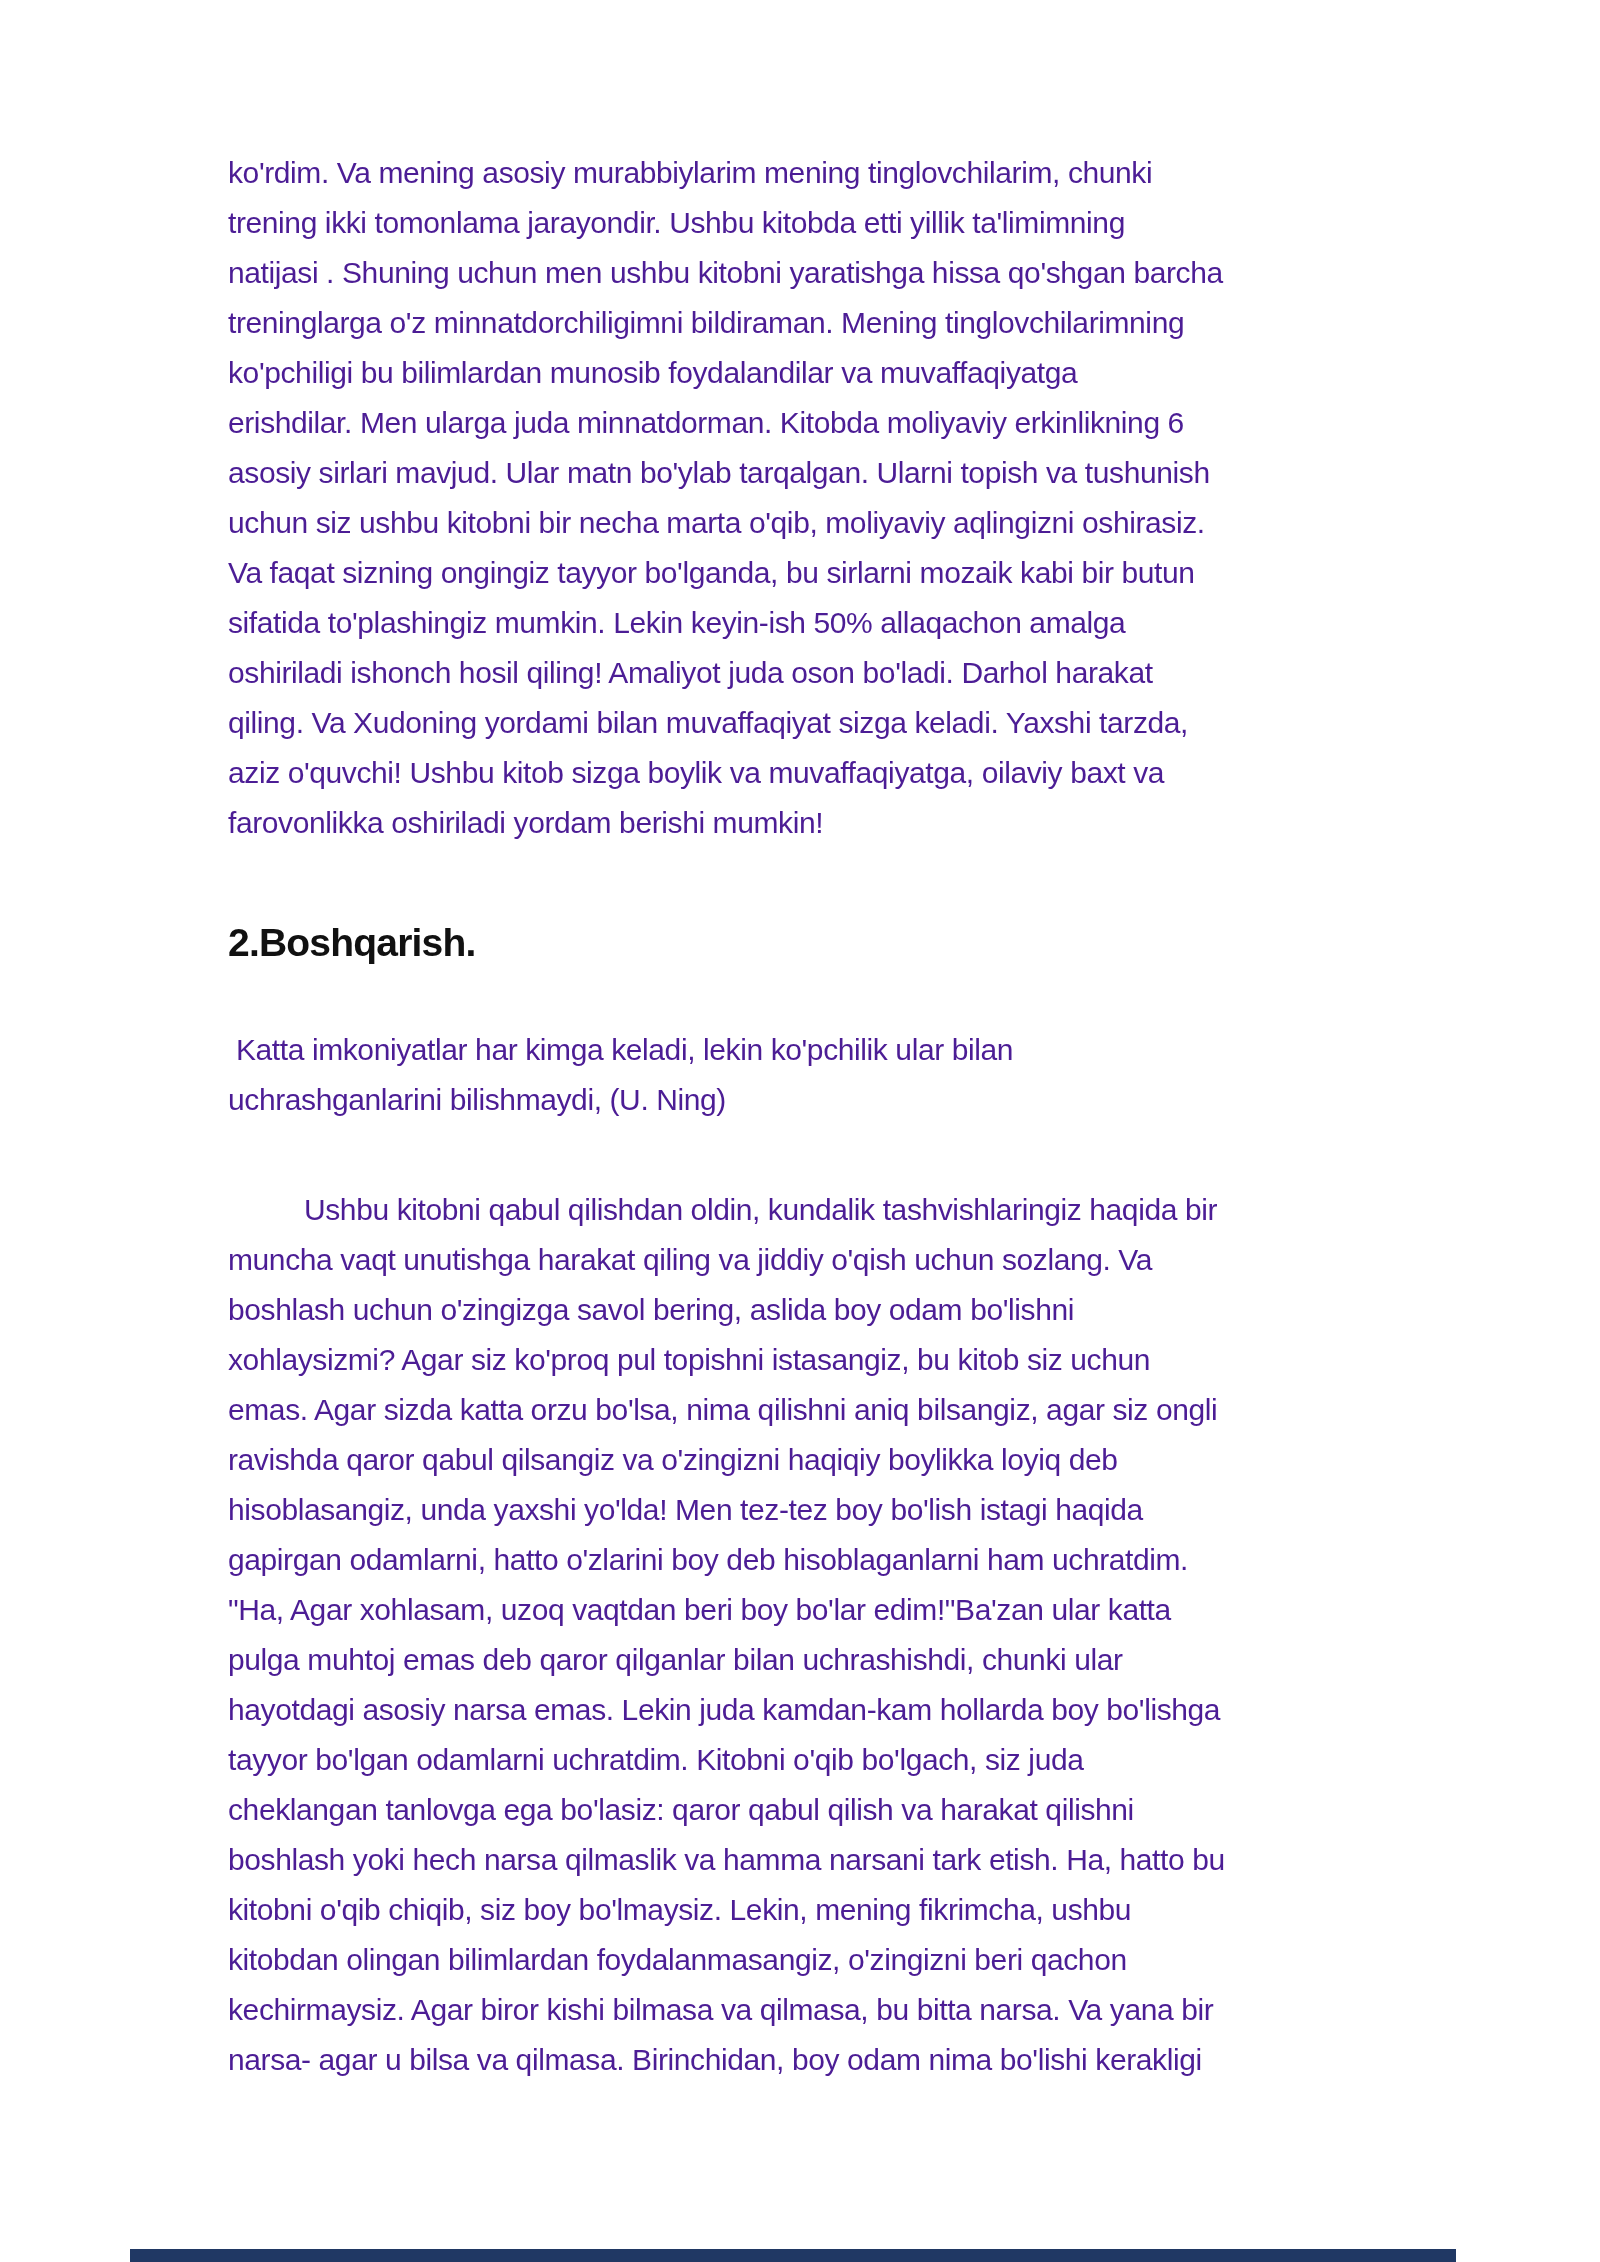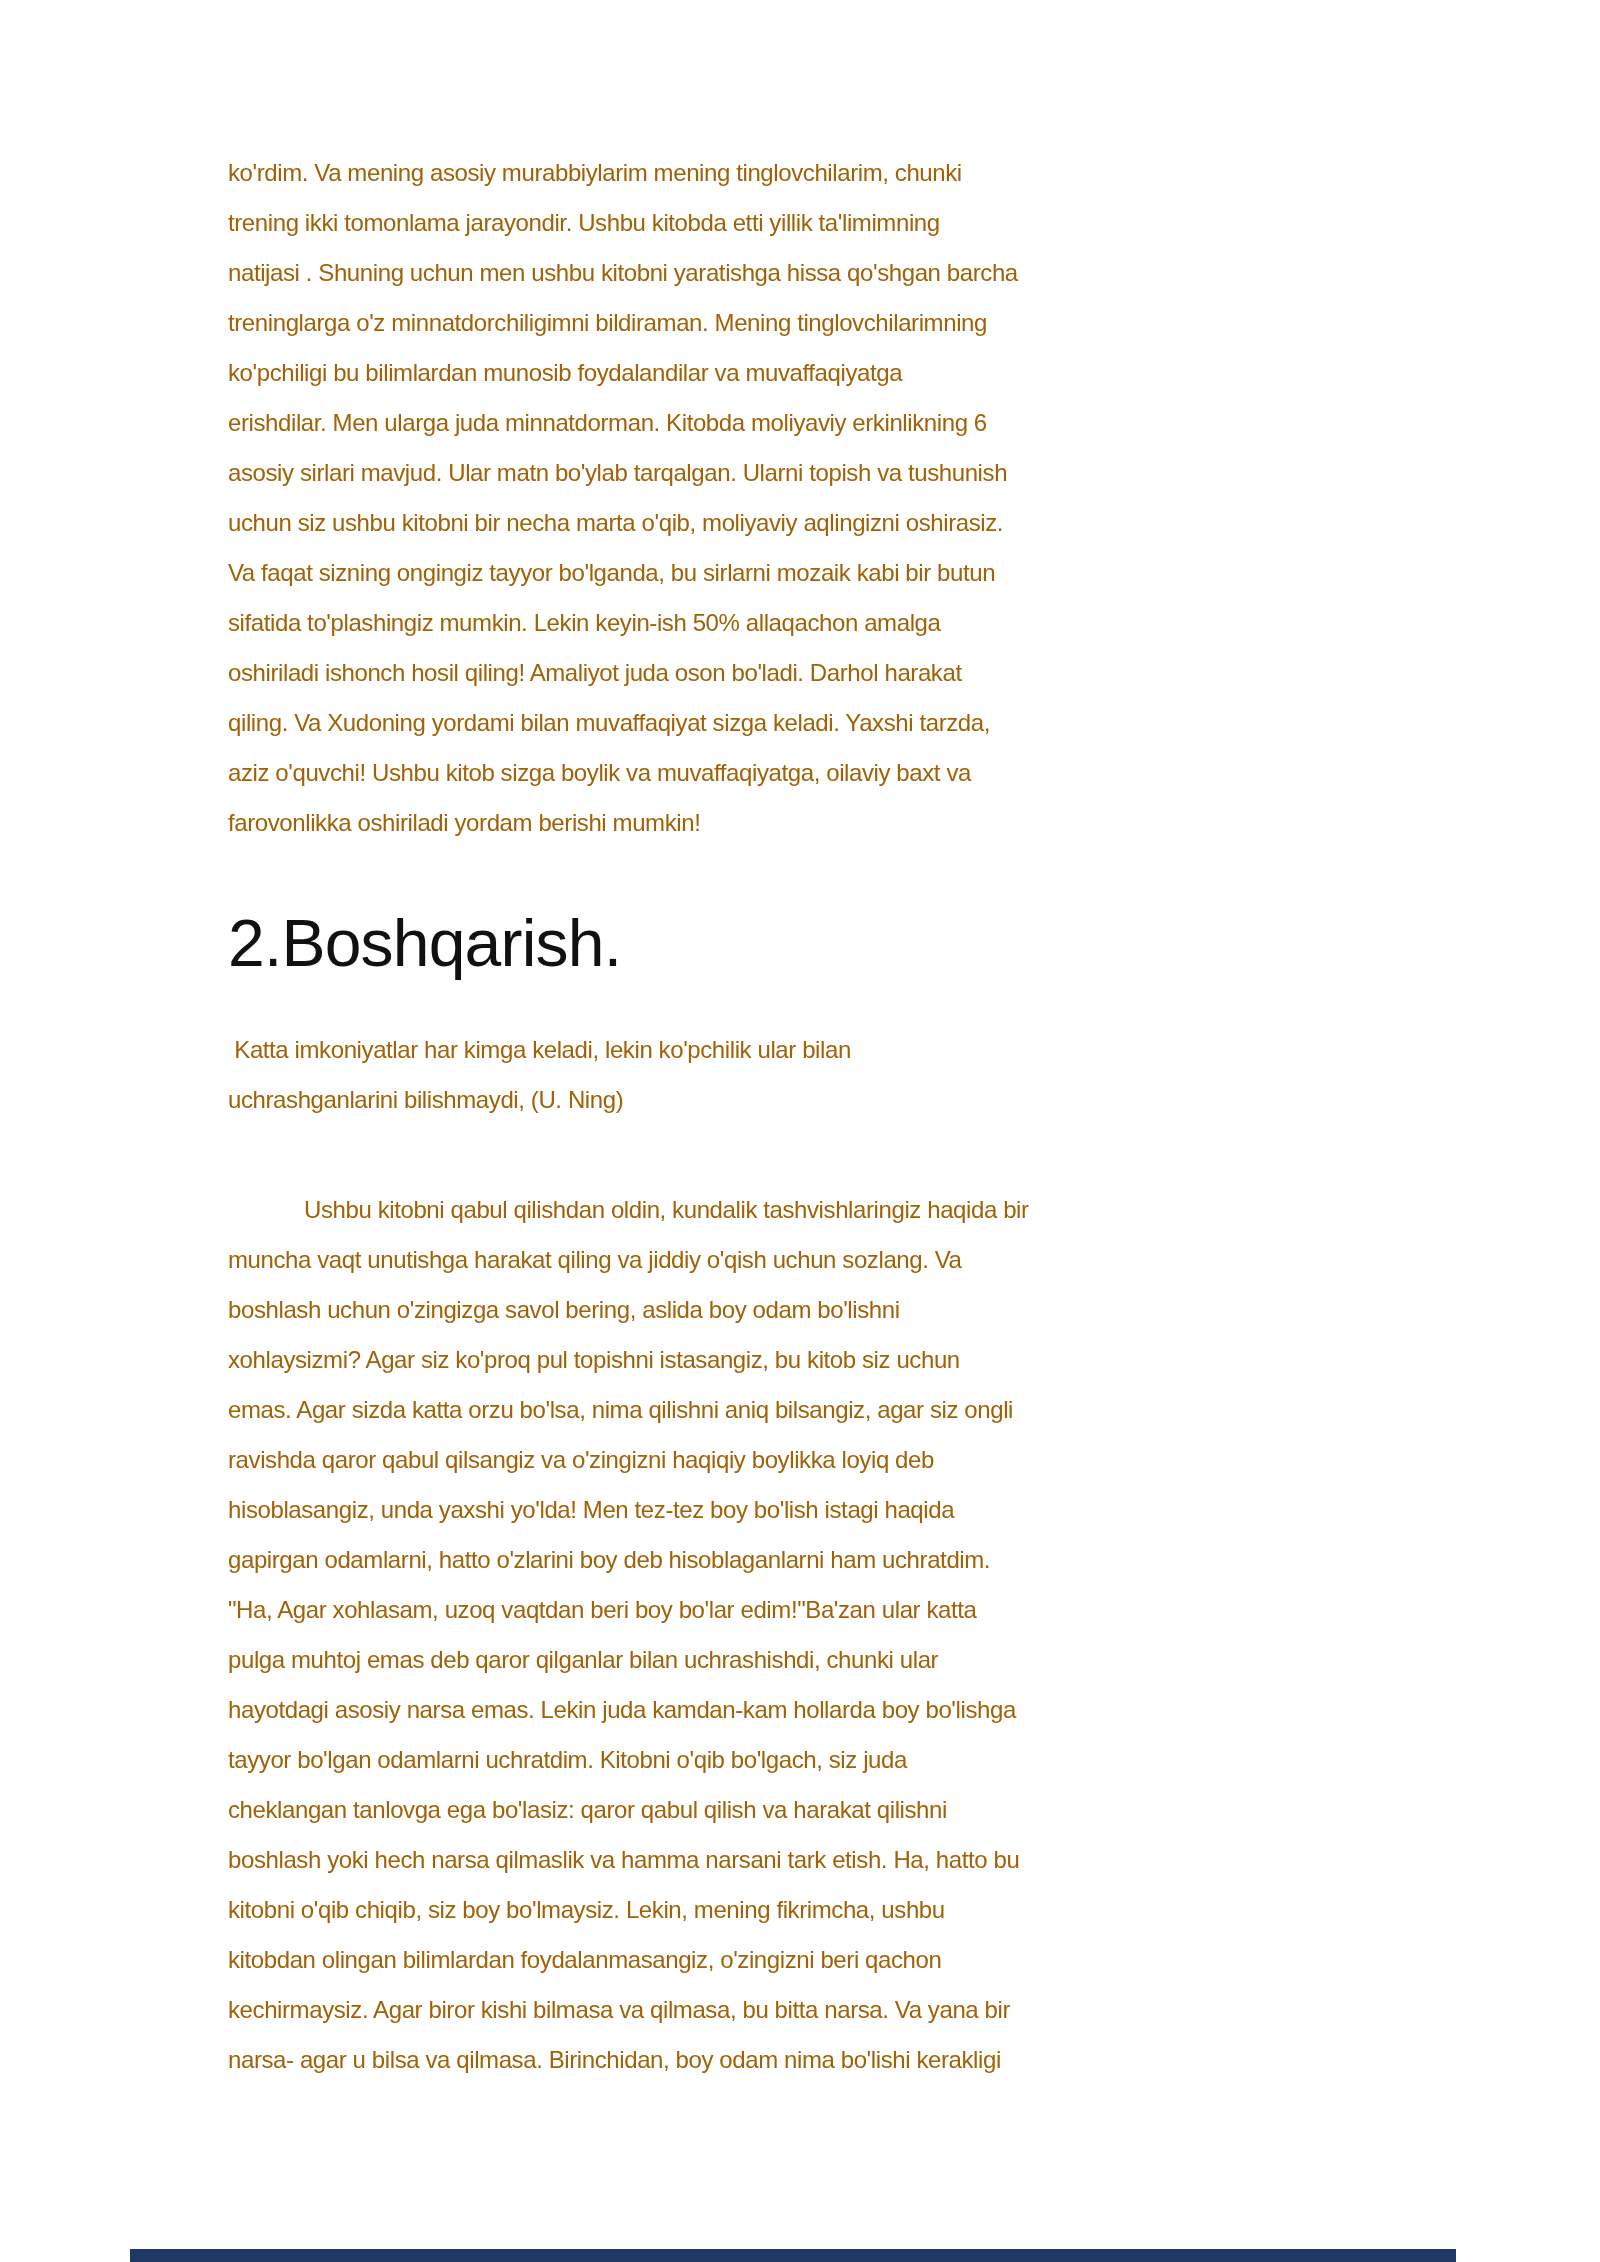--- a/index.html
+++ b/index.html
@@ -17,31 +17,31 @@
     color: #161616;
   }
   .text-column {
     position: absolute;
     top: 148px;
     left: 228px;
     width: 1290px;
   }
   .para .line {
     white-space: pre;
-    font-size: 24px;
+    font-size: 30px;
     line-height: 50px;
     letter-spacing: -0.4px;
-    color: #a16207;
+    color: #4c1d95;
   }
   .para-opening { margin: 0; }
   .section-heading {
     margin-top: 55px;
-    font-size: 66px;
+    font-size: 39px;
     line-height: 80px;
-    font-weight: 400;
+    font-weight: 700;
     letter-spacing: -0.8px;
     color: #111111;
   }
   .para-epigraph { margin-top: 42px; }
   .para-body { margin-top: 60px; }
   .para-body .line:first-child { padding-left: 76px; }
   .bottom-accent-bar {
     position: absolute;
     left: 130px;
     bottom: 0;

